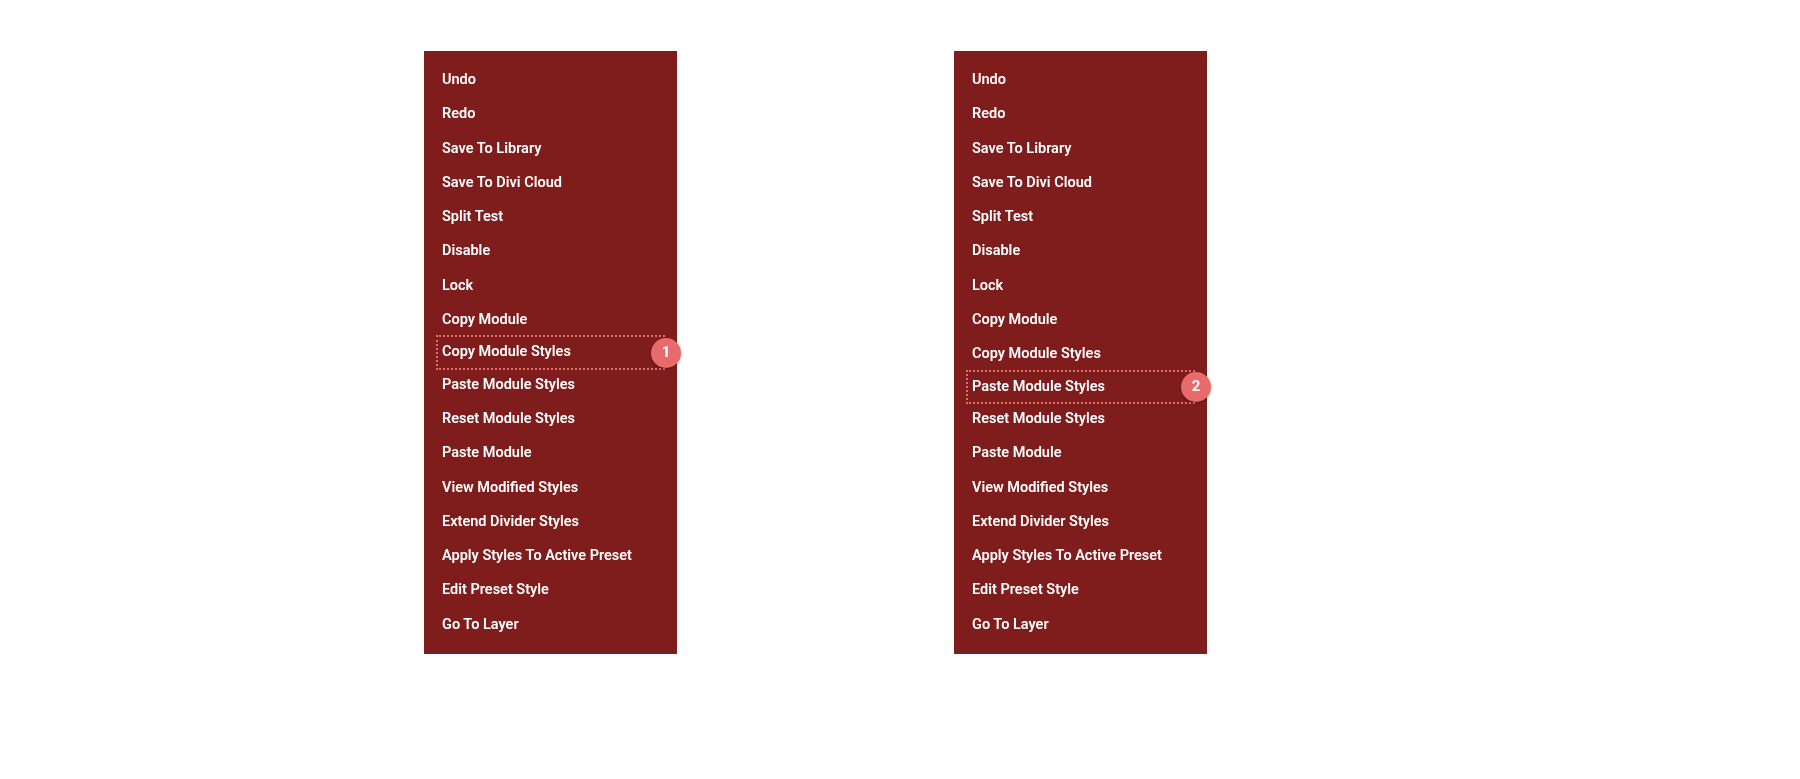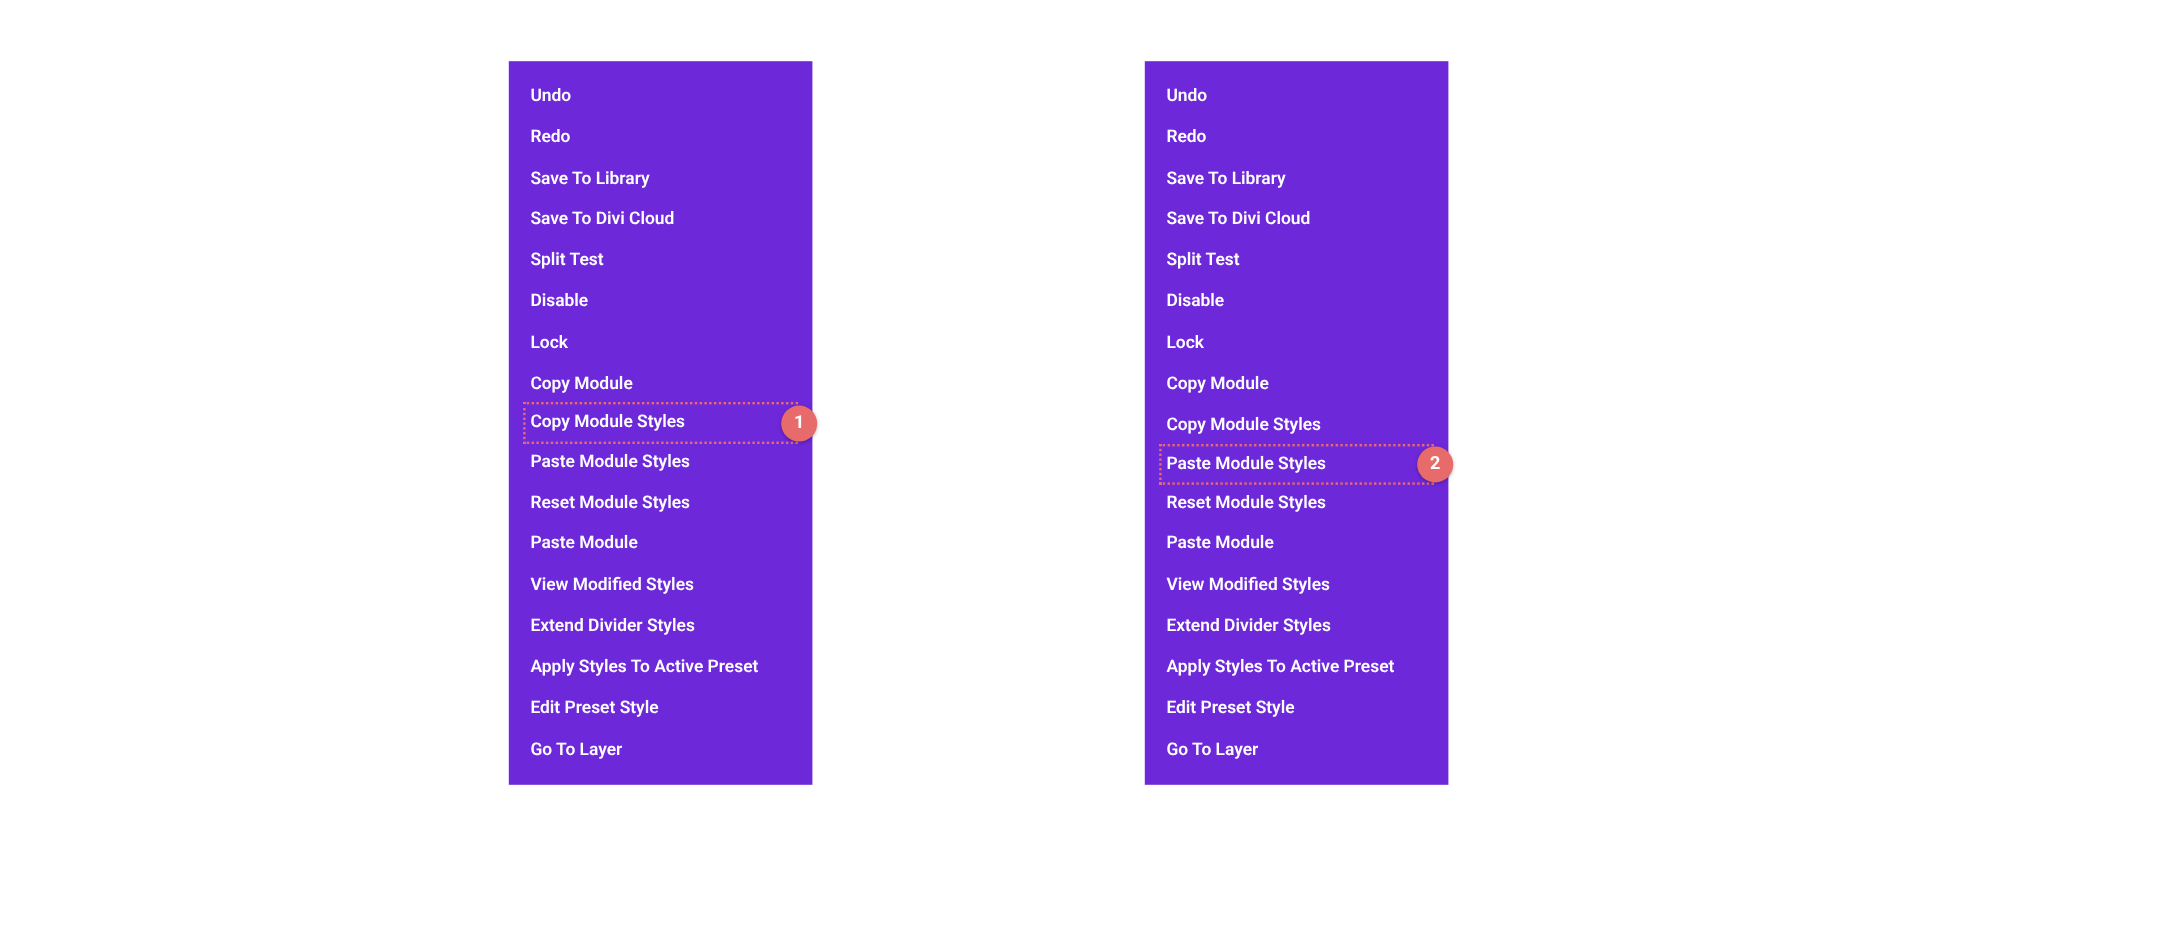--- a/index.html
+++ b/index.html
@@ -9,21 +9,21 @@
     }
     body {
       background: #ffffff;
       font-family: -apple-system, BlinkMacSystemFont, "Segoe UI", Roboto, "Helvetica Neue", Arial, sans-serif;
       width: 1800px;
       height: 779px;
       position: relative;
     }
     .menu {
       position: absolute;
-      background: #6d28d9;
+      background: #7f1d1d;
       width: 253px;
       padding: 12px 0;
     }
     .menu-1 {
       left: 424px;
       top: 51px;
     }
     .menu-2 {
       left: 954px;
       top: 51px;

